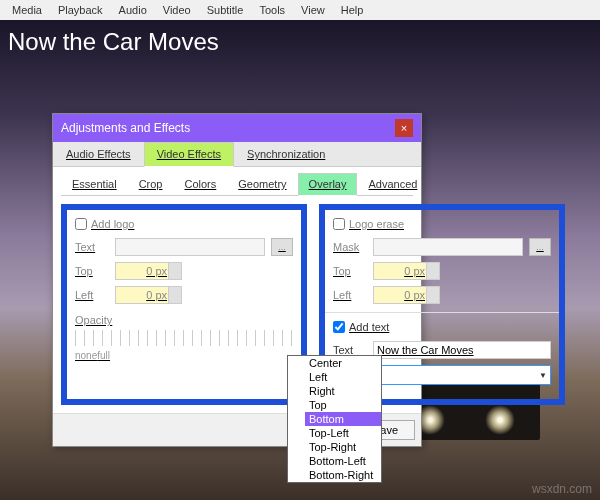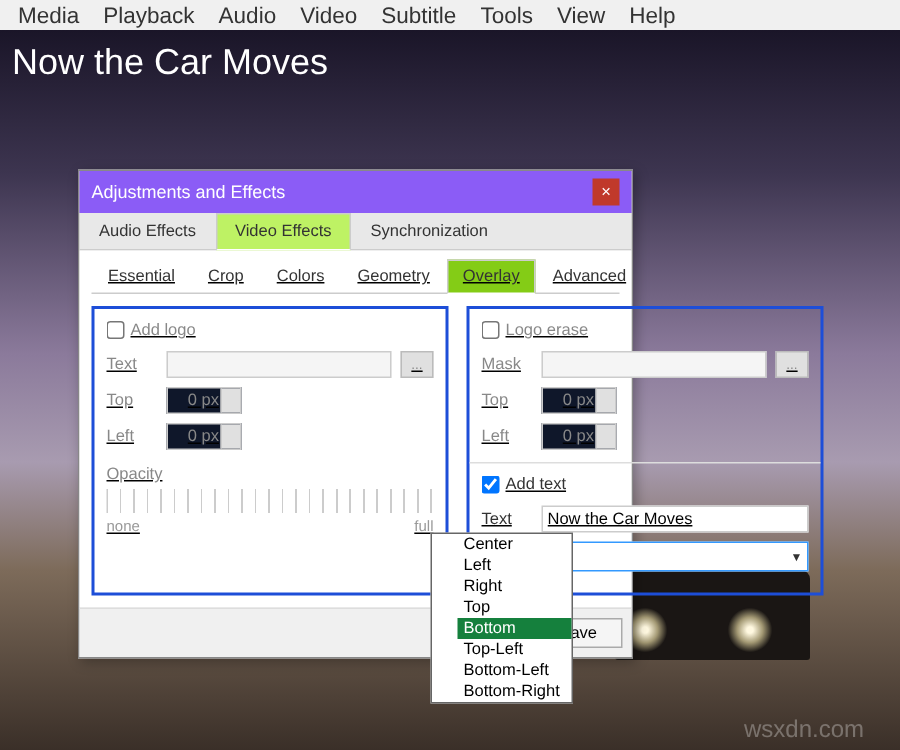--- a/index.html
+++ b/index.html
@@ -1,67 +1,67 @@
 <!DOCTYPE html>
 <html><head>
   <meta charset="utf-8">
   <style>
     * { box-sizing: border-box; margin: 0; padding: 0; font-family: "Segoe UI", Tahoma, sans-serif; }
     body { width: 600px; height: 500px; overflow: hidden; position: relative; background: #000; }
     
-    .menu-bar { background: #f0f0f0; height: 20px; display: flex; align-items: center; padding: 0 4px; font-size: 15px; color: #333; }
+    .menu-bar { background: #f0f0f0; height: 20px; display: flex; align-items: center; padding: 0 4px; font-size: 11px; color: #333; }
     .menu-bar span { padding: 0 8px; cursor: pointer; }
     
     .video-area { position: absolute; top: 20px; left: 0; right: 0; bottom: 0; background: linear-gradient(180deg, #1a1528 0%, #3d3550 20%, #8b7a9b 45%, #a89bb0 60%, #7d6b5a 75%, #3a2f28 100%); }
     .overlay-text { position: absolute; top: 8px; left: 8px; color: #fff; font-size: 24px; font-weight: 400; }
     .car { position: absolute; bottom: 60px; right: 60px; width: 130px; height: 60px; background: #1a1614; border-radius: 6px 6px 2px 2px; }
     .headlight { position: absolute; bottom: 65px; width: 30px; height: 30px; background: radial-gradient(circle, #fff8e0 10%, rgba(255,240,180,0.6) 40%, transparent 70%); border-radius: 50%; }
     .hl1 { right: 85px; } .hl2 { right: 155px; }
     
     .dialog { position: absolute; top: 113px; left: 52px; width: 370px; background: #f0f0f0; border: 1px solid #888; box-shadow: 2px 2px 8px rgba(0,0,0,0.3); }
     .dialog-title { background: #8b5cf6; color: #fff; font-size: 12px; padding: 5px 8px; display: flex; justify-content: space-between; align-items: center; }
     .close-x { background: #c0392b; color: #fff; width: 18px; height: 18px; display: flex; align-items: center; justify-content: center; font-size: 11px; cursor: pointer; }
     
-    .tab-row { display: flex; background: #e8e8e8; border-bottom: 1px solid #ccc; }
+    .tab-row { display: flex; background: #e8e8e8; border-bottom: 1px solid #ccc; text-decoration: underline; }
     .tab { padding: 5px 12px; font-size: 11px; color: #333; cursor: pointer; border: 1px solid transparent; }
     .tab.active { background: #bef264; border: 1px solid #ccc; border-bottom: 1px solid #fff; margin-bottom: -1px; }
     
     .sub-tab-area { background: #fff; padding: 6px 8px 8px 8px; text-decoration: underline; }
     .sub-tab-row { display: flex; border-bottom: 1px solid #ccc; margin-bottom: 8px; }
     .sub-tab { padding: 4px 10px; font-size: 11px; color: #333; cursor: pointer; border: 1px solid transparent; }
-    .sub-tab.active { background: #84cc16; border: 1px solid #ccc; border-bottom: 1px solid #fff; margin-bottom: -1px; }
+    .sub-tab.active { background: #86efac; border: 1px solid #ccc; border-bottom: 1px solid #fff; margin-bottom: -1px; }
     
     .panels { display: flex; gap: 12px; }
-    .panel { flex: 1; border: 2px solid #1d4ed8; padding: 8px; font-size: 11px; color: #888; }
+    .panel { flex: 1; border: 6px solid #1d4ed8; padding: 8px; font-size: 11px; color: #888; }
     .panel-header { display: flex; align-items: center; gap: 4px; margin-bottom: 8px; }
     .panel-header input[type=checkbox] { width: 12px; height: 12px; }
     .row { display: flex; align-items: center; margin-bottom: 6px; gap: 6px; }
     .row label { width: 34px; }
     .row input[type=text] { flex: 1; height: 18px; font-size: 11px; padding: 0 3px; border: 1px solid #ccc; }
     .row input[disabled] { background: #f5f5f5; color: #aaa; }
-    .spin { width: 50px; height: 18px; border: 1px solid #ccc; background: #0f172a; text-align: right; padding: 0 14px 0 0; font-size: 11px; position: relative; display: flex; align-items: center; justify-content: flex-end; }
+    .spin { width: 67px; height: 18px; border: 1px solid #ccc; background: #fef9c3; text-align: right; padding: 0 14px 0 0; font-size: 11px; position: relative; display: flex; align-items: center; justify-content: flex-end; }
     .spin::after { content: ""; position: absolute; right: 0; top: 0; bottom: 0; width: 12px; background: #e0e0e0; border-left: 1px solid #ccc; }
     .browse-btn { width: 22px; height: 18px; background: #e0e0e0; border: 1px solid #bbb; font-size: 9px; display: flex; align-items: center; justify-content: center; }
     
     .slider-area { margin-top: 10px; }
     .slider-track { height: 16px; background: repeating-linear-gradient(90deg, #ccc 0, #ccc 1px, transparent 1px, transparent 9px); position: relative; margin: 4px 0; }
-    .slider-labels { display: flex; justify-content: space-between; font-size: 10px; color: #999; }
+    .slider-labels { display: flex; font-size: 10px; color: #999; }
     
     .pos-field { border: 1px solid #3399ff; background: #fff; height: 20px; display: flex; align-items: center; padding: 0 4px; font-size: 11px; position: relative; }
     .pos-field::after { content: "▼"; position: absolute; right: 3px; font-size: 8px; }
     
     .dropdown-list { position: absolute; left: 287px; top: 355px; width: 95px; background: #fff; border: 1px solid #666; font-size: 11px; z-index: 100; }
     .dropdown-list div { padding: 1px 4px; cursor: pointer; margin-left: 17px; }
-    .dropdown-list div.selected { background: #15803d; color: #fff; }
+    .dropdown-list div.selected { background: #8b5cf6; color: #fff; }
     
     .dialog-buttons { background: #f0f0f0; border-top: 1px solid #ddd; padding: 6px; display: flex; justify-content: flex-end; gap: 6px; }
     .dlg-btn { padding: 3px 16px; font-size: 11px; background: #f5f5f5; border: 1px solid #aaa; cursor: pointer; }
     .dlg-btn.primary { border: 1px solid #3399ff; }
     
-    .watermark { position: absolute; bottom: 4px; right: 24px; color: rgba(255,255,255,0.3); font-size: 16px; }
+    .watermark { position: absolute; bottom: 4px; right: 8px; color: rgba(255,255,255,0.3); font-size: 12px; }
   </style>
 </head>
 <body>
 
 <div class="menu-bar">
   <span>Media</span>
   <span>Playback</span>
   <span>Audio</span>
   <span>Video</span>
   <span>Subtitle</span>
@@ -172,15 +172,16 @@
   </div>
 </div>
 
 <div class="dropdown-list">
   <div>Center</div>
   <div>Left</div>
   <div>Right</div>
   <div>Top</div>
   <div class="selected">Bottom</div>
   <div>Top-Left</div>
+  <div>Top-Right</div>
   <div>Bottom-Left</div>
   <div>Bottom-Right</div>
 </div>
 
 </body></html>

